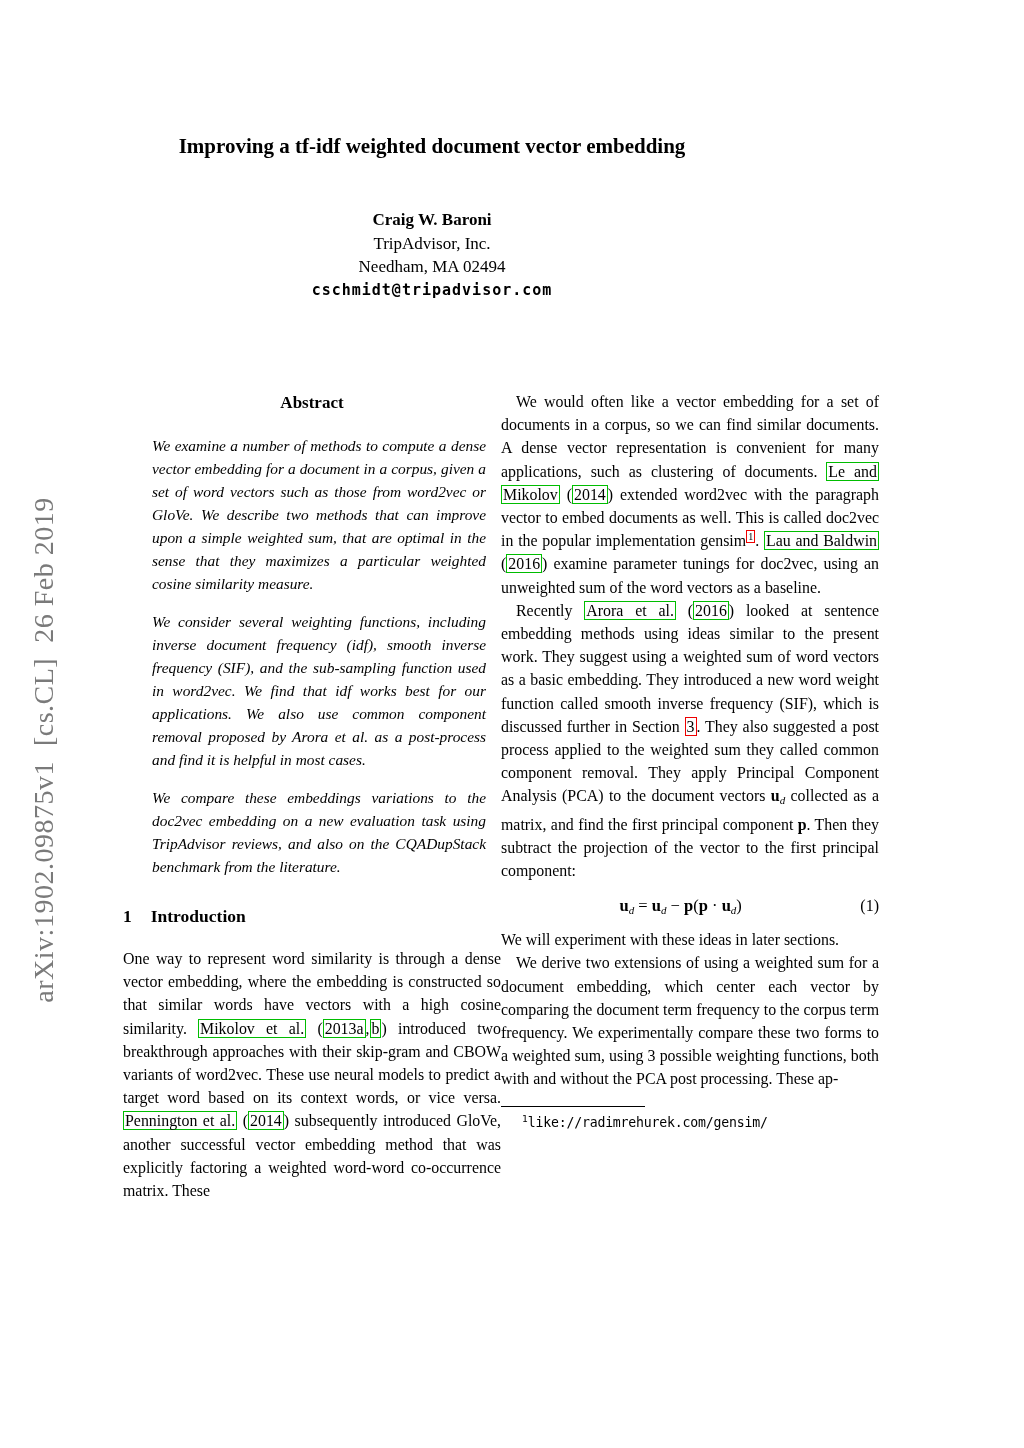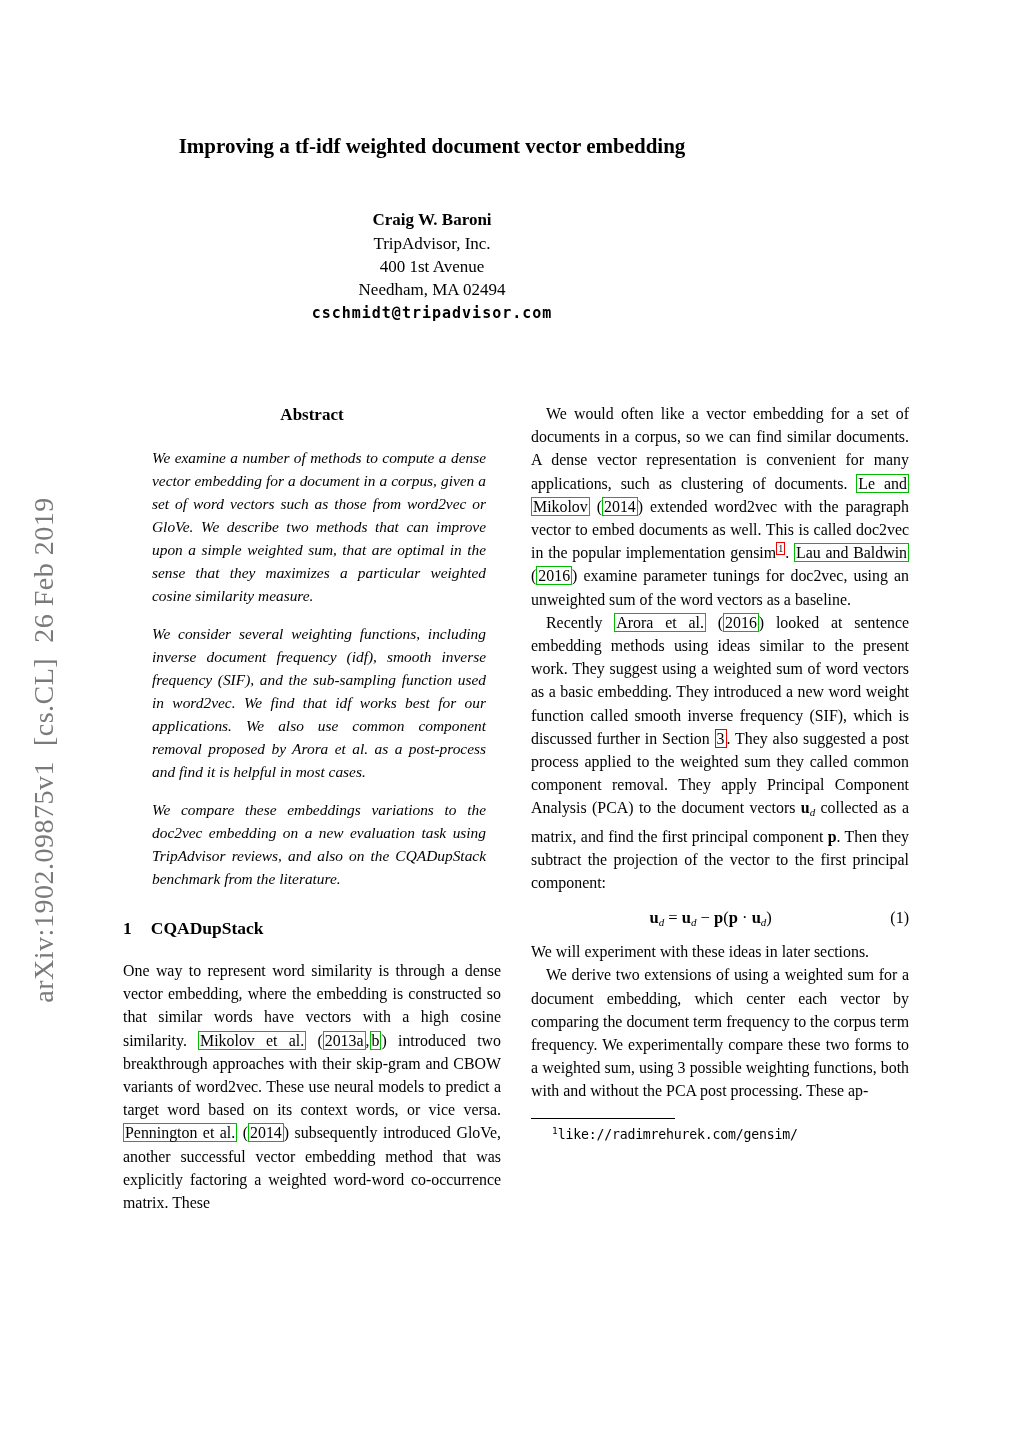--- a/index.html
+++ b/index.html
@@ -21,21 +21,21 @@
   .page-header { position:absolute; top:17px; left:0; width:864px; text-align:center; }
   .paper-title { font-size:21px; font-weight:bold; margin:117px 0 0 0; }
   .author-name { font-size:17px; font-weight:bold; margin-top:49px; line-height:24px; }
   .author-line { font-size:17px; line-height:23px; }
   .author-email {
     font-family:"DejaVu Sans Mono","Liberation Mono",monospace;
     font-size:15px; letter-spacing:1px; margin-top:3px;font-weight:bold;
   }
 
   
-  .columns { position:absolute; top:402px; left:123px; display:flex; gap:30px; }
+  .columns { position:absolute; top:390px; left:123px; display:flex; }
   .col { width:378px; }
 
   .abstract-heading { text-align:center; font-size:17px; font-weight:bold; margin:3px 0 21px 0; }
   .abs-p {
     margin:0 15px 15px 29px; font-size:15.4px; line-height:23px;
     text-align:justify; hyphens:auto;font-style:italic; -webkit-hyphens:auto;
   }
 
   .section-heading { font-size:17.5px; font-weight:bold; margin:28px 0 20px 0; }
   .sec-num { margin-right:19px; }
@@ -80,35 +80,34 @@
 </style>
 </head>
 <body>
 
 <div class="watermark">arXiv:1902.09875v1  [cs.CL]  26 Feb 2019</div>
 
 <header class="page-header">
   <div class="paper-title">Improving a tf-idf weighted document vector embedding</div>
   <div class="author-name">Craig W. Baroni</div>
   <div class="author-line">TripAdvisor, Inc.</div>
-  <div class="author-line">400 1st Avenue</div>
   <div class="author-line">Needham, MA 02494</div>
   <div class="author-email">cschmidt@tripadvisor.com</div>
 </header>
 
 <div class="columns">
 
   <div class="col">
     <div class="abstract-heading">Abstract</div>
     <p class="abs-p">We examine a number of methods to compute a dense vector embedding for a document in a corpus, given a set of word vectors such as those from word2vec or GloVe. We describe two methods that can improve upon a simple weighted sum, that are optimal in the sense that they maximizes a particular weighted cosine similarity measure.</p>
     <p class="abs-p">We consider several weighting functions, including inverse document frequency (idf), smooth inverse frequency (SIF), and the sub-sampling function used in word2vec. We find that idf works best for our applications. We also use common component removal proposed by Arora et al. as a post-process and find it is helpful in most cases.</p>
     <p class="abs-p">We compare these embeddings variations to the doc2vec embedding on a new evaluation task using TripAdvisor reviews, and also on the CQADupStack benchmark from the literature.</p>
 
     <div class="section-heading">
-      <span class="sec-num">1</span><span>CQADupStack</span>
+      <span class="sec-num">1</span><span>Introduction</span>
     </div>
     <p class="body-p"><span class="seg-plain">One way to represent word similarity is through a dense vector embedding, where the embedding is constructed so that similar words have vectors with a high cosine similarity. </span><span class="seg-cite">Mikolov et al.</span><span class="seg-plain"> (</span><span class="seg-cite">2013a</span><span class="seg-plain">,</span><span class="seg-cite">b</span><span class="seg-plain">) introduced two breakthrough approaches with their skip-gram and CBOW variants of word2vec. These use neural models to predict a target word based on its context words, or vice versa. </span><span class="seg-cite">Pennington et al.</span><span class="seg-plain"> (</span><span class="seg-cite">2014</span><span class="seg-plain">) subsequently introduced GloVe, another successful vector embedding method that was explicitly factoring a weighted word-word co-occurrence matrix. These</span></p>
   </div>
 
   <div class="col">
     <p class="body-p indent"><span class="seg-plain">We would often like a vector embedding for a set of documents in a corpus, so we can find similar documents. A dense vector representation is convenient for many applications, such as clustering of documents. </span><span class="seg-cite">Le and Mikolov</span><span class="seg-plain"> (</span><span class="seg-cite">2014</span><span class="seg-plain">) extended word2vec with the paragraph vector to embed documents as well. This is called doc2vec in the popular implementation gensim</span><span class="seg-supref">1</span><span class="seg-plain">. </span><span class="seg-cite">Lau and Baldwin</span><span class="seg-plain"> (</span><span class="seg-cite">2016</span><span class="seg-plain">) examine parameter tunings for doc2vec, using an unweighted sum of the word vectors as a baseline.</span></p>
     <p class="body-p indent"><span class="seg-plain">Recently </span><span class="seg-cite">Arora et al.</span><span class="seg-plain"> (</span><span class="seg-cite">2016</span><span class="seg-plain">) looked at sentence embedding methods using ideas similar to the present work. They suggest using a weighted sum of word vectors as a basic embedding. They introduced a new word weight function called smooth inverse frequency (SIF), which is discussed further in Section </span><span class="seg-ref">3</span><span class="seg-plain">. They also suggested a post process applied to the weighted sum they called common component removal. They apply Principal Component Analysis (PCA) to the document vectors </span><span class="seg-b">u</span><span class="seg-sub">d</span><span class="seg-plain"> collected as a matrix, and find the first principal component </span><span class="seg-b">p</span><span class="seg-plain">. Then they subtract the projection of the vector to the first principal component:</span></p>
 
     <div class="equation">
       <span class="eq-body"><span class="seg-b">u</span><span class="seg-sub">d</span><span class="seg-plain"> = </span><span class="seg-b">u</span><span class="seg-sub">d</span><span class="seg-plain"> − </span><span class="seg-b">p</span><span class="seg-plain">(</span><span class="seg-b">p</span><span class="seg-plain"> · </span><span class="seg-b">u</span><span class="seg-sub">d</span><span class="seg-plain">)</span></span>

